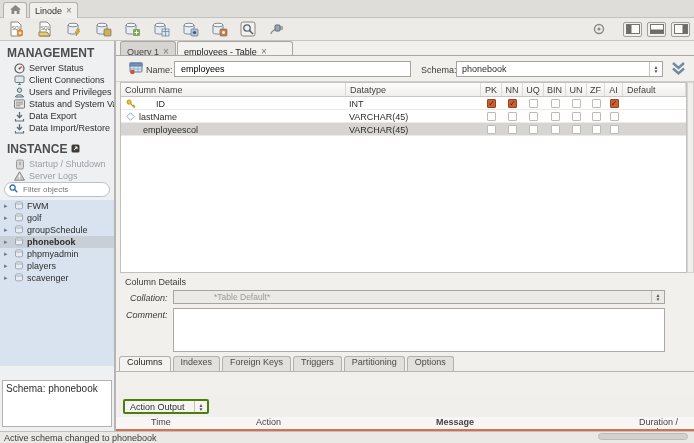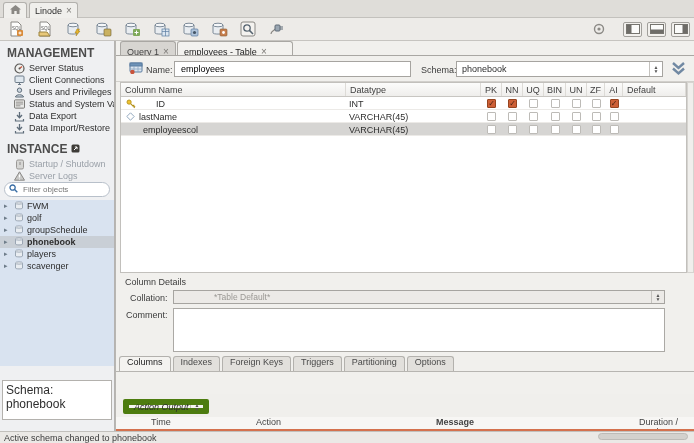--- a/index.html
+++ b/index.html
@@ -34,22 +34,22 @@
   #schema-filter input{border:none;outline:none;width:80px;font-size:8px;font-family:inherit;background:transparent;color:#333;}
   #tree{position:absolute;left:0;top:159px;width:114px;height:166px;background:#d9e3f0;}
   .tree-item{height:12px;display:flex;align-items:center;padding-left:4px;gap:3px;}
   .tree-item .arr{color:#6e7populate
 a78;font-size:7px;width:7px;}
   .tree-item.selected{background:#c9cfd6;font-weight:bold;}
   #objinfo-tabs{position:absolute;left:0;top:325px;width:114px;height:15px;display:flex;align-items:flex-end;padding-left:2px;gap:2px;}
   .otab{height:14px;border:1px solid #b3b1ad;border-bottom:none;border-radius:3px 3px 0 0;background:#e3e1dd;
         padding:0 6px;display:flex;align-items:center;color:#555;}
   .otab.active{background:#fbfbfa;color:#222;}
-  #objinfo-box{position:absolute;left:2px;top:339px;width:110px;height:40px;background:#fff;border:1px solid #b3b1ad;
-               padding:2px 3px;font-size:12px;}
+  #objinfo-box{position:absolute;left:2px;top:339px;width:110px;height:47px;background:#fff;border:1px solid #b3b1ad;
+               padding:2px 3px;font-size:10px;}
 
   
   #statusbar{left:0;top:431px;width:694px;height:12px;background:#ebe9e6;border-top:1px solid #c2c0bc;
              display:flex;align-items:center;padding-left:4px;color:#3b3b3b;}
   #hscroll{position:absolute;left:598px;top:433px;width:90px;height:7px;background:#d3d1cd;border-radius:4px;border:1px solid #bdbbb7;}
 
   
   #main{left:115px;top:41px;width:579px;height:390px;background:#f1f0ed;border-left:1px solid #b8b6b2;}
   #edtabs{position:absolute;left:0;top:0;width:579px;height:14px;}
   .etab{position:absolute;top:0;height:20px;border:1px solid #a9a7a3;border-bottom:none;border-radius:3px 3px 0 0;
@@ -73,37 +73,37 @@
   .gc{position:absolute;top:0;height:13px;display:flex;align-items:center;}
   .cb{width:9px;height:9px;border:1px solid #bdbbb7;background:#fff;border-radius:1px;display:flex;align-items:center;justify-content:center;
       font-size:8px;line-height:8px;color:#4a2212;}
   .cb.checked{background:#cd5f36;border-color:#96441f;}
   #vscroll{position:absolute;left:571px;top:41px;width:7px;height:191px;background:#f0efec;border:1px solid #d6d4d0;}
 
   
   #details-title{position:absolute;left:9px;top:236px;color:#3c3c3c;}
   #collation{position:absolute;left:57px;top:249px;width:492px;height:14px;font-size:8.5px;}
   #comment-ta{position:absolute;left:57px;top:267px;width:492px;height:44px;border:1px solid #aba9a5;background:#fff;resize:none;font-family:inherit;}
-  .dlabel{position:absolute;color:#3c3c3c;}
+  .dlabel{position:absolute;color:#3c3c3c;font-style:italic;}
 
   
   #btabs{position:absolute;left:0px;top:315px;width:579px;height:16px;border-bottom:1px solid #b7b5b1;display:flex;align-items:flex-end;padding-left:3px;gap:2px;}
   .btab{height:15px;border:1px solid #b3b1ad;border-bottom:none;border-radius:3px 3px 0 0;background:#e2e0dc;
         padding:0 7px;display:flex;color:#4a4a4a;}
   .btab.active{background:#f4f3f0;color:#222;}
 
   
   #applyband{position:absolute;left:0;top:331px;width:579px;height:22px;background:#eceae7;border-bottom:1px solid #c6c4c0;}
   .pbtn{position:absolute;top:4px;height:15px;border:1px solid #989692;border-radius:3px;background:linear-gradient(#fdfdfc,#e7e5e1);
         font-size:9px;font-family:inherit;padding:0 14px;color:#2e2e2e;}
 
   
   #actionout{position:absolute;left:0;top:353px;width:579px;height:37px;background:#f0efec;}
-  #ao-combo{position:absolute;left:7px;top:5px;width:86px;height:15px;background:#f6f5f2;border:6px solid #4d7c0f;border-radius:2px;
-            display:flex;align-items:center;justify-content:space-between;padding-left:5px;font-style:italic;}
+  #ao-combo{position:absolute;left:7px;top:5px;width:86px;height:15px;background:#f6f5f2;border:2px solid #4d7c0f;border-radius:2px;
+            display:flex;align-items:center;justify-content:space-between;padding-left:5px;}
   #ao-hdr{position:absolute;left:0;top:23px;width:579px;height:12px;background:#f7f6f4;}
   #ao-hdr span{position:absolute;top:0;color:#444;}
   #ao-line{position:absolute;left:0;top:35px;width:579px;height:2px;background:#d4714e;}
 </style>
 </head>
 <body>
 
 <div id="app">
 
   <div id="toptabs" class="abs">
@@ -364,20 +364,28 @@
             </svg></span>
           <span>groupSchedule</span>
         </div>
         <div class="tree-item selected">
           <span class="arr" style="color: rgb(111, 125, 138); font-size: 7px; width: 7px;">▸</span>
           <span><svg width="10" height="9" viewBox="0 0 10 9">
               <path d="M1.5 2 v5 c0 1.2 7 1.2 7 0 v-5" fill="#e9edf1" stroke="#8a97a6" stroke-width="0.8"></path>
               <ellipse cx="5" cy="2" rx="3.5" ry="1.1" fill="#f5f7f9" stroke="#8a97a6" stroke-width="0.8"></ellipse>
             </svg></span>
           <span>phonebook</span>
+        </div>
+        <div class="tree-item">
+          <span class="arr" style="color: rgb(111, 125, 138); font-size: 7px; width: 7px;">▸</span>
+          <span><svg width="10" height="9" viewBox="0 0 10 9">
+              <path d="M1.5 2 v5 c0 1.2 7 1.2 7 0 v-5" fill="#e9edf1" stroke="#8a97a6" stroke-width="0.8"></path>
+              <ellipse cx="5" cy="2" rx="3.5" ry="1.1" fill="#f5f7f9" stroke="#8a97a6" stroke-width="0.8"></ellipse>
+            </svg></span>
+          <span>phpmyadmin</span>
         </div>
         <div class="tree-item">
           <span class="arr" style="color: rgb(111, 125, 138); font-size: 7px; width: 7px;">▸</span>
           <span><svg width="10" height="9" viewBox="0 0 10 9">
               <path d="M1.5 2 v5 c0 1.2 7 1.2 7 0 v-5" fill="#e9edf1" stroke="#8a97a6" stroke-width="0.8"></path>
               <ellipse cx="5" cy="2" rx="3.5" ry="1.1" fill="#f5f7f9" stroke="#8a97a6" stroke-width="0.8"></ellipse>
             </svg></span>
           <span>players</span>
         </div>
         <div class="tree-item">

